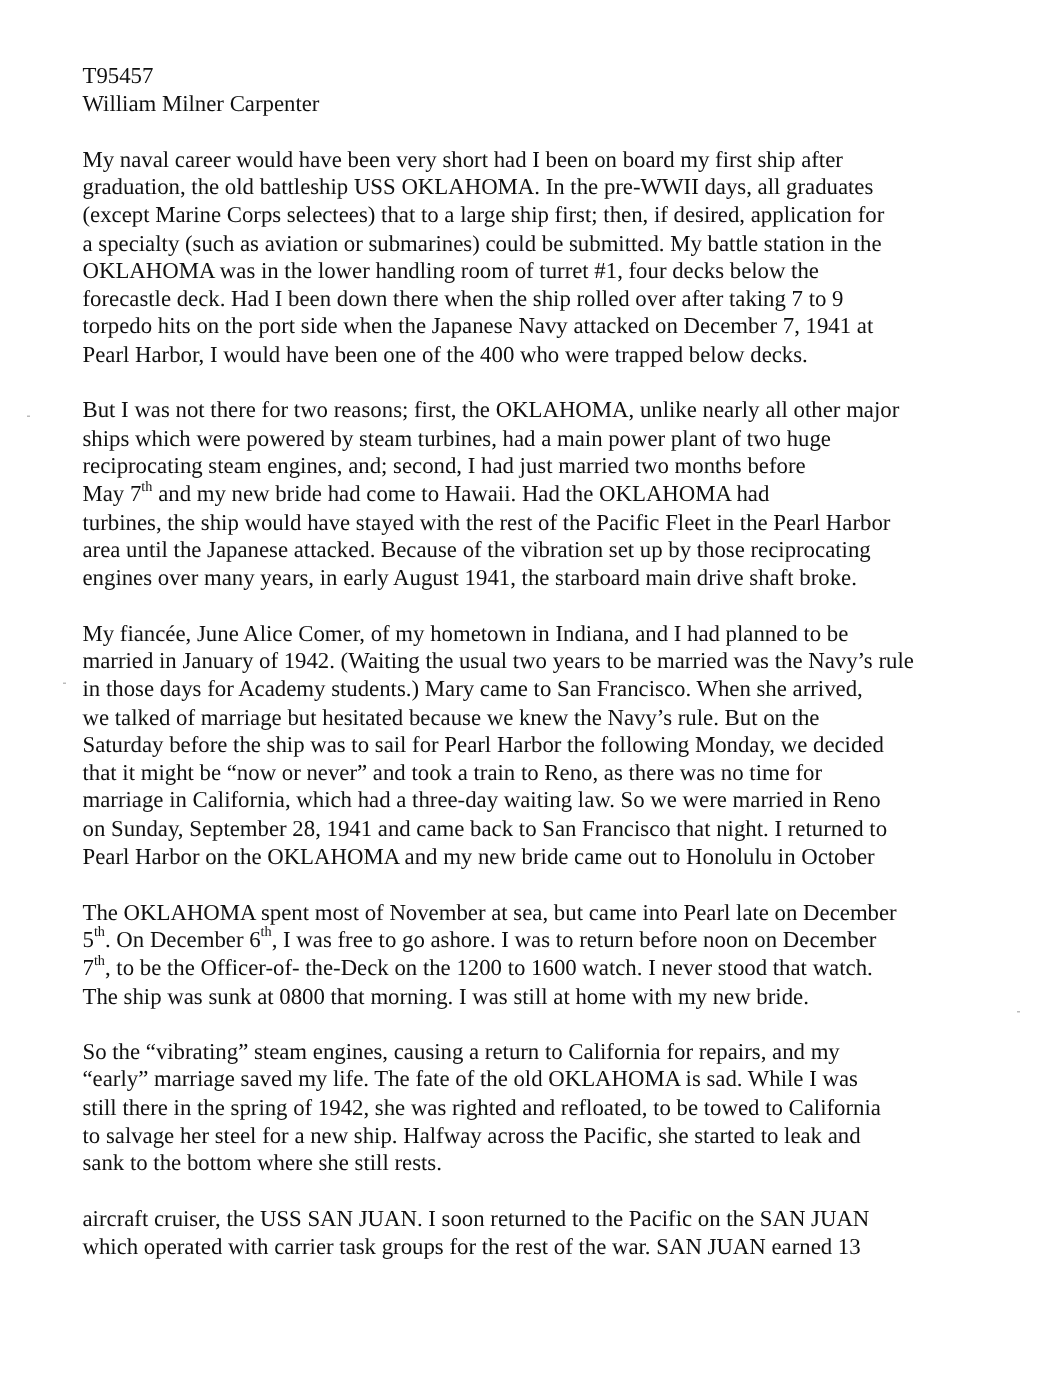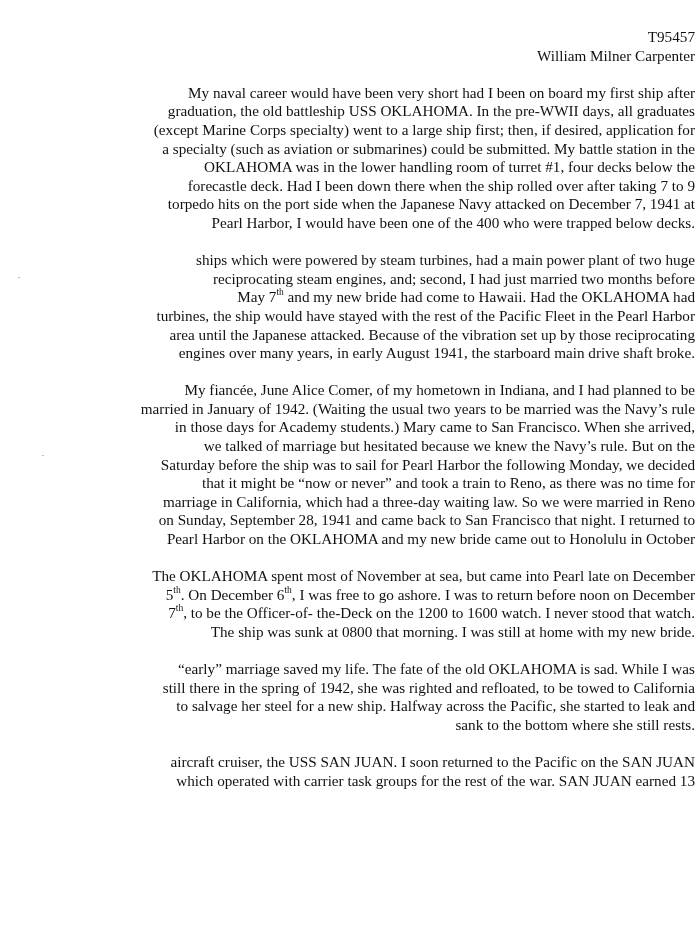--- a/index.html
+++ b/index.html
@@ -13,23 +13,22 @@
       overflow: hidden;
       position: relative;
       color: #111111;
       font-family: "Liberation Serif", "DejaVu Serif", serif;
       font-size: 15.2px;
       line-height: 18.6px;
     }
     .page {
       position: absolute;
       left: 55px;
-      top: 28px;
+      top: 42px;
       width: 640px;
-      text-align: right;
     }
     .line {
       display: block;
       white-space: nowrap;
       height: 18.6px;
     }
     .para {
       margin: 0;
     }
     .header-block {
@@ -57,28 +56,29 @@
 
 <div class="page">
   <div class="header-block">
     <span class="line">T95457</span>
     <span class="line">William Milner Carpenter</span>
   </div>
   <div id="body-text">
       <div class="para">
         <span class="line"><span>My naval career would have been very short had I been on board my first ship after</span></span>
         <span class="line"><span>graduation, the old battleship USS OKLAHOMA.  In the pre-WWII days, all graduates</span></span>
-        <span class="line"><span>(except Marine Corps specialty) went to a large ship first; then, if desired, application for</span></span>
+        <span class="line"><span>(except Marine Corps selectees) that to a large ship first; then, if desired, application for</span></span>
         <span class="line"><span>a specialty (such as aviation or submarines) could be submitted.  My battle station in the</span></span>
         <span class="line"><span>OKLAHOMA was in the lower handling room of turret #1, four decks below the</span></span>
         <span class="line"><span>forecastle deck.  Had I been down there when the ship rolled over after taking 7 to 9</span></span>
         <span class="line"><span>torpedo hits on the port side when the Japanese Navy attacked on December 7, 1941 at</span></span>
         <span class="line"><span>Pearl Harbor, I would have been one of the 400 who were trapped below decks.</span></span>
       </div>
       <div class="para">
+        <span class="line"><span>But I was not there for two reasons; first, the OKLAHOMA, unlike nearly all other major</span></span>
         <span class="line"><span>ships which were powered by steam turbines, had a main power plant of two huge</span></span>
         <span class="line"><span>reciprocating steam engines, and; second, I had just married two months before</span></span>
         <span class="line"><span>May 7</span><sup>th</sup><span> and my new bride had come to Hawaii.  Had the OKLAHOMA had</span></span>
         <span class="line"><span>turbines, the ship would have stayed with the rest of the Pacific Fleet in the Pearl Harbor</span></span>
         <span class="line"><span>area until the Japanese attacked.  Because of the vibration set up by those reciprocating</span></span>
         <span class="line"><span>engines over many years, in early August 1941, the starboard main drive shaft broke.</span></span>
       </div>
       <div class="para">
         <span class="line"><span>My fiancée, June Alice Comer, of my hometown in Indiana, and I had planned to be</span></span>
         <span class="line"><span>married in January of 1942.  (Waiting the usual two years to be married was the Navy’s rule</span></span>
@@ -90,20 +90,21 @@
         <span class="line"><span>on Sunday, September 28, 1941 and came back to San Francisco that night.  I returned to</span></span>
         <span class="line"><span>Pearl Harbor on the OKLAHOMA and my new bride came out to Honolulu in October</span></span>
       </div>
       <div class="para">
         <span class="line"><span>The OKLAHOMA spent most of November at sea, but came into Pearl late on December</span></span>
         <span class="line"><span>5</span><sup>th</sup><span>.  On December 6</span><sup>th</sup><span>, I was free to go ashore.  I was to return before noon on December</span></span>
         <span class="line"><span>7</span><sup>th</sup><span>, to be the Officer-of- the-Deck on the 1200 to 1600 watch.  I never stood that watch.</span></span>
         <span class="line"><span>The ship was sunk at 0800 that morning.  I was still at home with my new bride.</span></span>
       </div>
       <div class="para">
+        <span class="line"><span>So the “vibrating” steam engines, causing a return to California for repairs, and my</span></span>
         <span class="line"><span>“early” marriage saved my life.  The fate of the old OKLAHOMA is sad.  While I was</span></span>
         <span class="line"><span>still there in the spring of 1942, she was righted and refloated, to be towed to California</span></span>
         <span class="line"><span>to salvage her steel for a new ship.  Halfway across the Pacific, she started to leak and</span></span>
         <span class="line"><span>sank to the bottom where she still rests.</span></span>
       </div>
       <div class="para">
         <span class="line"><span>aircraft cruiser, the USS SAN JUAN.  I soon returned to the Pacific on the SAN JUAN</span></span>
         <span class="line"><span>which operated with carrier task groups for the rest of the war.  SAN JUAN earned 13</span></span>
       </div>
     </div>

